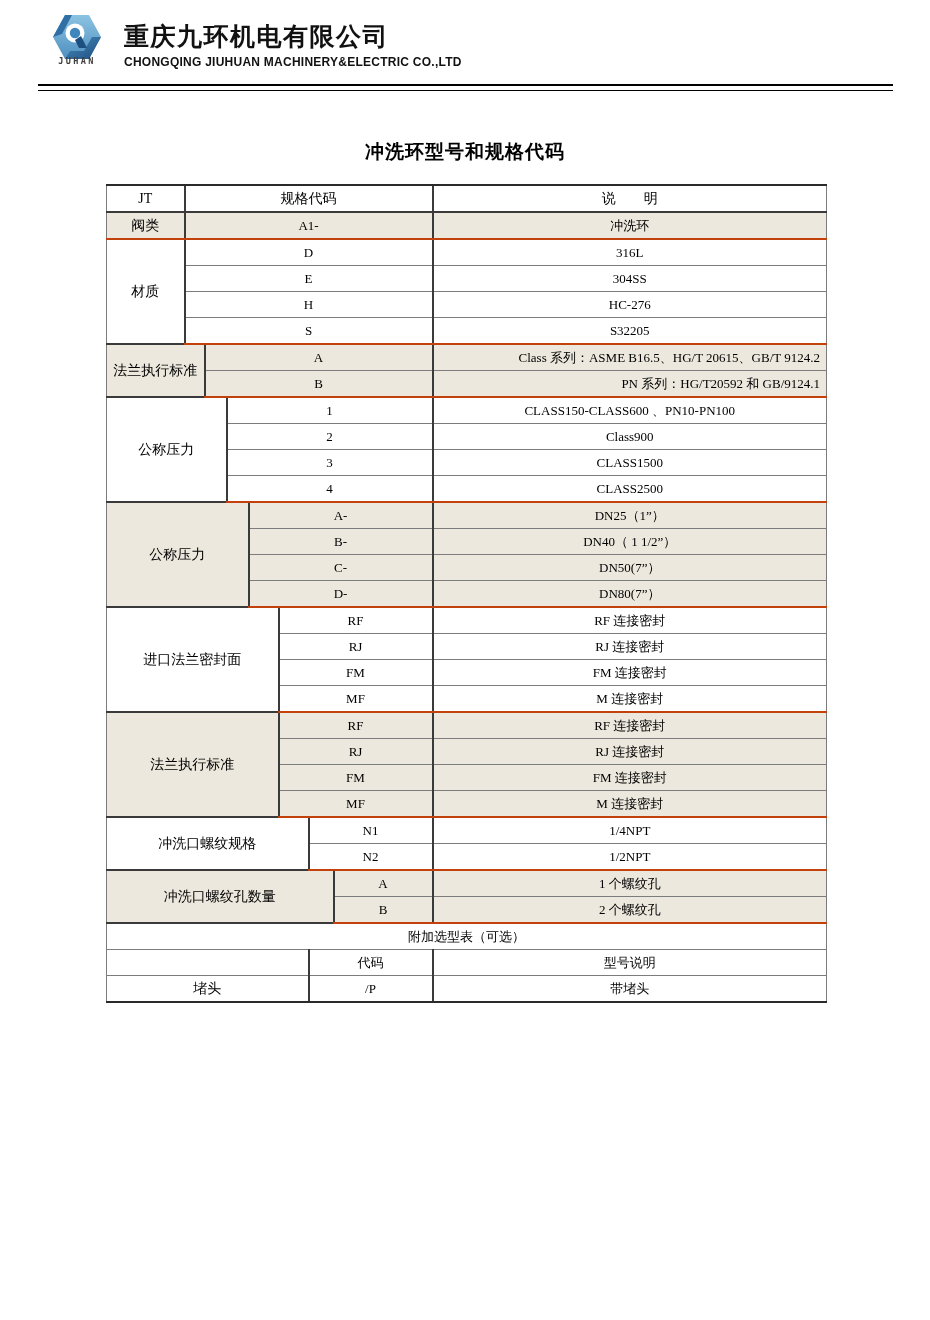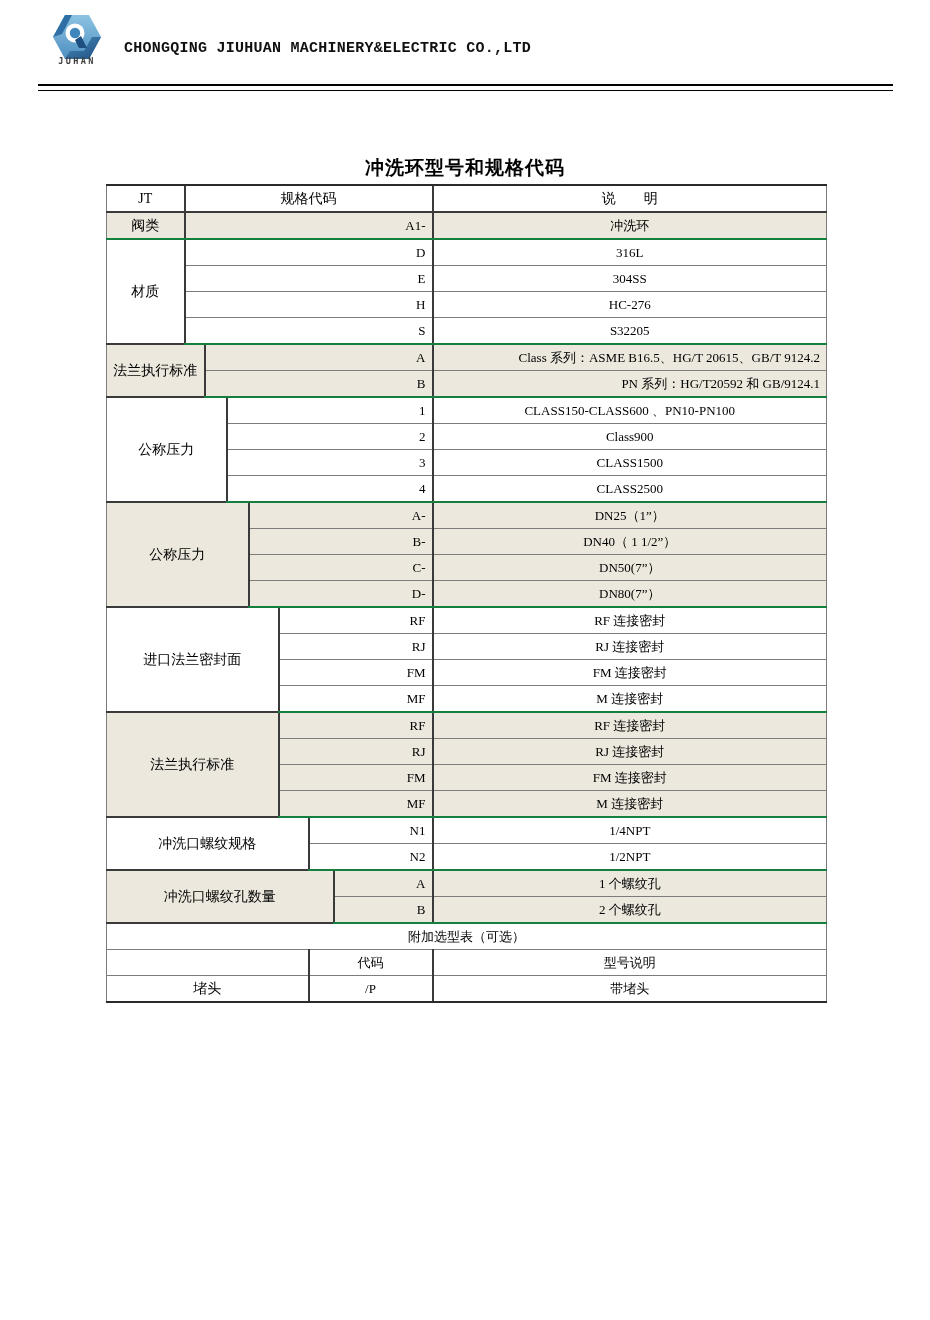--- a/index.html
+++ b/index.html
@@ -57,43 +57,43 @@
   .company-cn {
     font-family: "DejaVu Serif", "Liberation Serif", serif;
     font-size: 25px;
     font-weight: 700;
     letter-spacing: 1.5px;
     line-height: 1.12;
     color: #111111;
     white-space: nowrap;
   }
   .company-en {
-    font-family: Liberation Mono, monospace;
-    font-size: 15px;
+    font-family: Liberation Sans, sans-serif;
+    font-size: 12px;
     font-weight: 700;
     letter-spacing: 0.25px;
     color: #111111;
     margin-top: 4px;
     white-space: nowrap;
   }
   .lh-rule {
     position: absolute;
     left: 38px;
     top: 84px;
     width: 855px;
     height: 4px;
     border-top: 2px solid #000;
     border-bottom: 1px solid #000;
   }
 
   
   .doc-title {
     position: absolute;
     left: 0;
-    top: 155px;
+    top: 139px;
     width: 930px;
     text-align: center;
     font-family: "DejaVu Serif", "Liberation Serif", serif;
     font-size: 19px;
     font-weight: 700;
     letter-spacing: 1px;
   }
 
   
   .spec-table {
@@ -111,25 +111,25 @@
     height: 25px;
     line-height: 25px;
     vertical-align: middle;
     overflow: hidden;
     white-space: nowrap;
   }
   .shade { background: #ece8dd; }
   .c   { text-align: center; border-radius: 11px; }
   .l   { text-align: right; }
   .cat { text-align: center; font-size: 14px; }
-  .code{ text-align: right; }
+  .code{ text-align: center; }
   .desc{ text-align: center; }
   .hdr td { font-size: 14px; }
   .sec-top td { border-top: 2px solid #3a3a3a; }
-  .sec-bot td { border-bottom: 2px solid #15803d; }
+  .sec-bot td { border-bottom: 2px solid #c2410c; }
   .tbl-top td { border-top: 2px solid #2a2a2a; }
   .tbl-bot td { border-bottom: 2px solid #2a2a2a; text-align: center; }
   .lsep { border-left: 2px solid #3a3a3a !important; }
 </style>
 </head>
 <body>
 
 <div class="letterhead">
   <div class="lh-inner">
 
@@ -149,20 +149,21 @@
         <path d="M14 45 L38 45 L50 23 L41 23 L33 37 L19 37 Z" fill="url(#gB)"></path>
         <path d="M2 23 L14 1 L21 1 L11 20 Z" fill="#2f6fa5"></path>
         <circle cx="24" cy="19" r="9.5" fill="#ffffff"></circle>
         <circle cx="24" cy="19" r="5.2" fill="#3f86bd"></circle>
         <path d="M30 22 L36 34 L28 34 L24 26 Z" fill="#1d4f80"></path>
       </svg>
       <div class="logo-text">JUHAN</div>
     </div>
 
     <div class="lh-names">
+      <div class="company-cn">重庆九环机电有限公司</div>
       <div class="company-en">CHONGQING JIUHUAN MACHINERY&amp;ELECTRIC CO.,LTD</div>
     </div>
 
   </div>
   <div class="lh-rule"></div>
 </div>
 
 <div class="doc-title">冲洗环型号和规格代码</div>
 
 <table class="spec-table">

